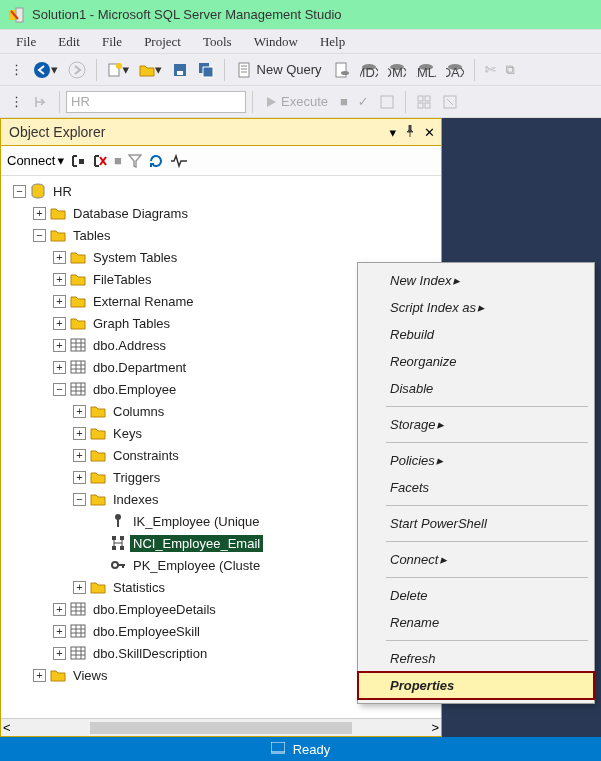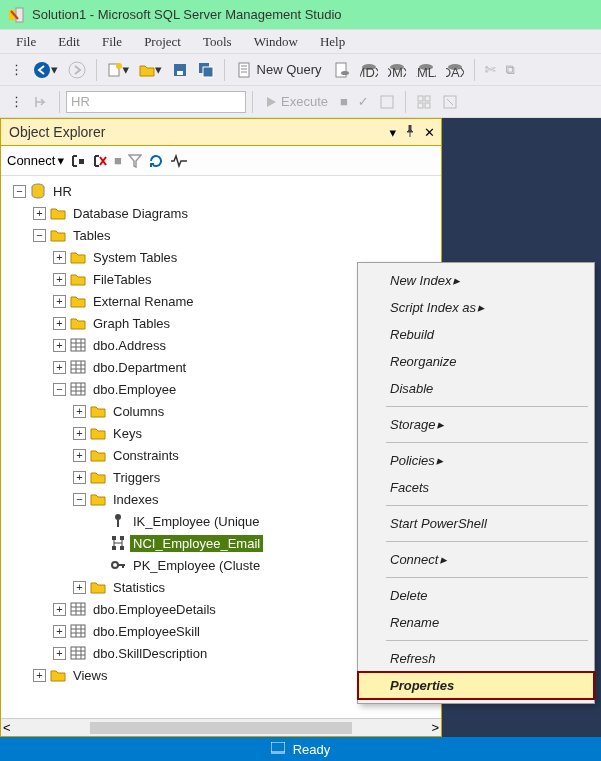--- a/index.html
+++ b/index.html
@@ -26,21 +26,21 @@
   .oe-connect-row { height:30px; display:flex; align-items:center; padding:0 6px; gap: 6px; border-bottom:1px solid #ddd; background:#fdfdfd;}
   .connect-label { display:flex; align-items:flex-start; gap:2px; }
   .tree { flex:1; overflow:auto; padding: 4px 0 4px 4px; background:#fff;}
   .tree ul { list-style:none; padding-left: 20px;}
   .tree > ul { padding-left: 8px;}
   .node { display:flex; align-items:center; height:22px; gap:4px; white-space:nowrap;}
   .expander { width:13px; height:13px; border:1px solid #8a8a8a; display:flex; align-items:center; justify-content:center; font-size:11px; line-height:1; color:#333; background:#fff; cursor:default;}
   .expander.none { border:none; background:none;}
   .tree-icon { width:16px; height:16px; display:flex; align-items:center; justify-content:center;}
   .node-label { padding: 1px 3px; color:#222;}
-  .node-label.selected { background:#4d7c0f; color:#fff;}
+  .node-label.selected { background:#14532d; color:#fff;}
   .hscroll { height:18px; background:#f0f0f0; border-top:1px solid #ccc; display:flex; align-items:center; justify-content:space-between; padding:0 2px;}
   .scroll-thumb { width: 60%; height:12px; background:#cdcdcd;}
   .context-menu { position:absolute; left: 357px; top: 144px; width: 238px; background:#f2f2f2; border:1px solid #a0a0a0; box-shadow: 3px 3px 6px rgba(0,0,0,0.25); padding:4px 0;}
   .ctx-item { height:27px; display:flex; align-items:center; justify-content:flex-start; padding:0 4px 0 32px; color:#222;font-style:italic;}
   .ctx-item.highlight { background:#fff3b0; font-weight:bold; outline:2px solid #8b0000; outline-offset:-1px;}
   .ctx-sep { height:1px; background:#bdbdbd; margin:4px 6px 4px 28px;}
   .ctx-arrow { width:8px; text-align:right;}
   .status-bar { height:24px; background:#007acc; color:#fff; display:flex; align-items:center; padding:0 8px; gap:8px;justify-content:center;}
 </style>
 </head>

